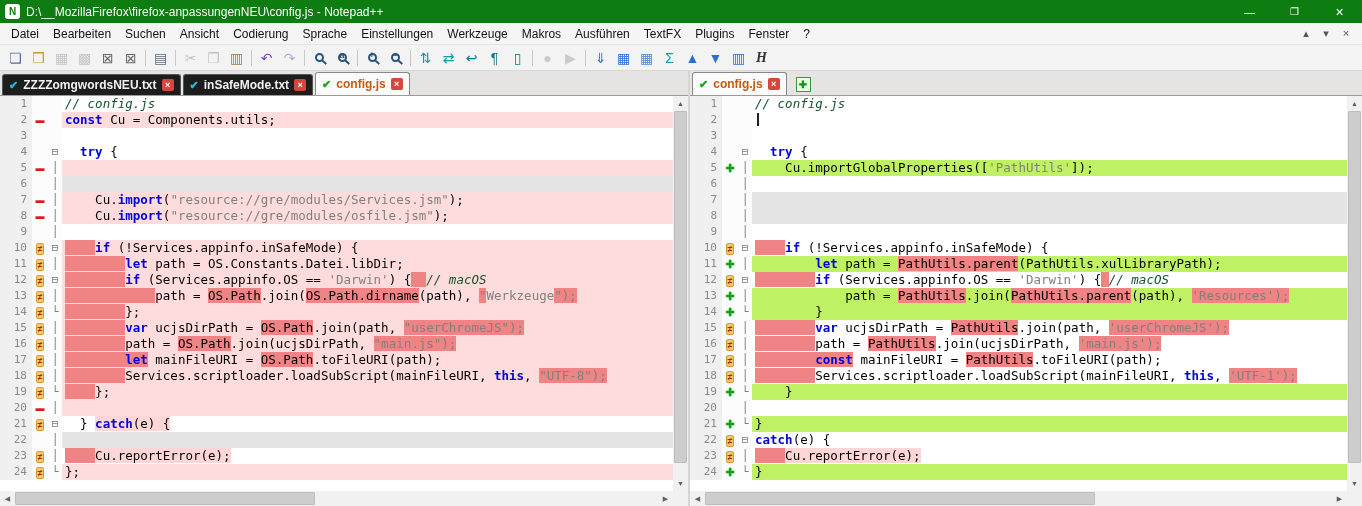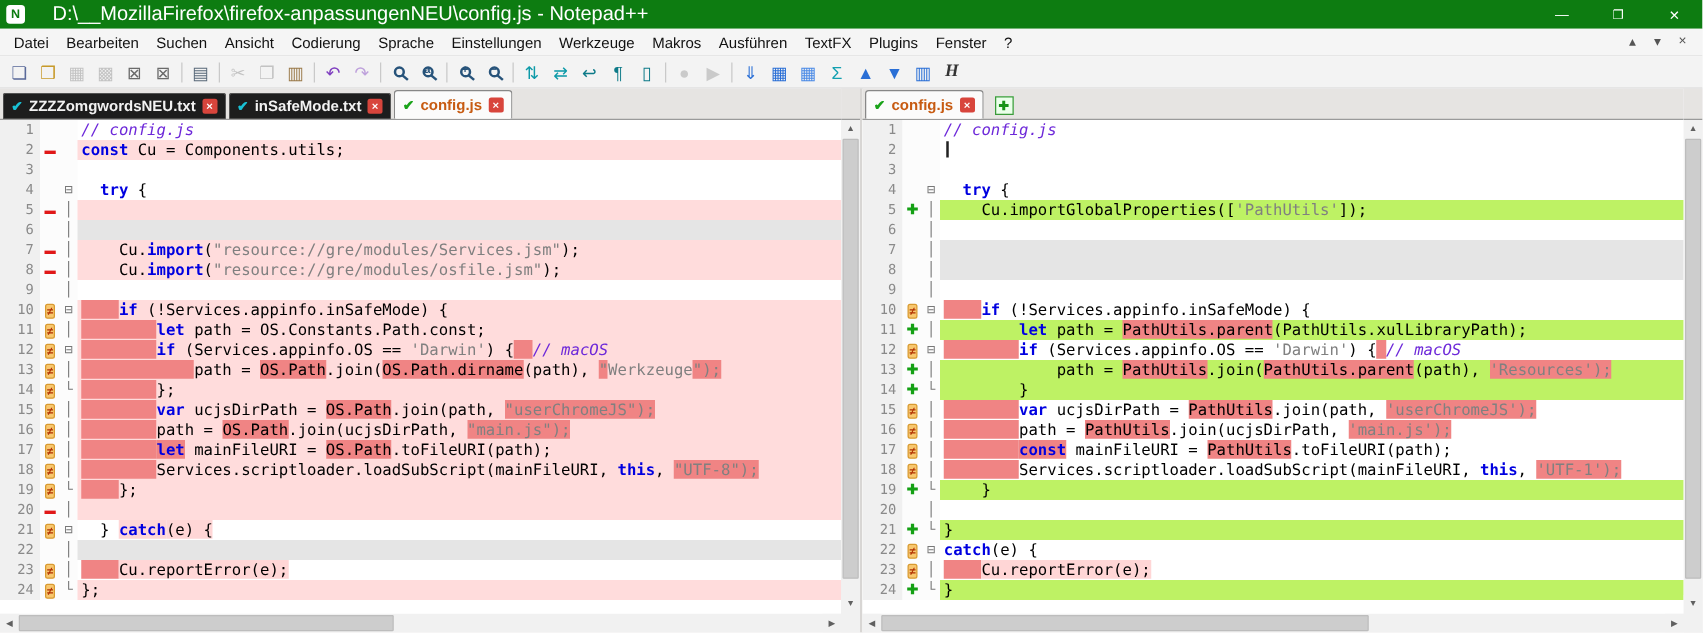--- a/index.html
+++ b/index.html
@@ -3,21 +3,21 @@
 <meta charset="utf-8">
 <style>
   * { margin:0; padding:0; box-sizing:border-box; }
   html,body { width:1362px; height:506px; overflow:hidden; background:#fff;
     font-family:"Liberation Sans", sans-serif; font-size:12px; }
 
   
   .titlebar{height:23px;background:#0d7c11;color:#fff;display:flex;align-items:center;}
   .app-icon{width:15px;height:15px;margin:0 6px 0 5px;background:#fff;border-radius:3px;color:#0d7c11;
     font-weight:bold;font-size:10px;display:flex;align-items:center;justify-content:center;}
-  .title-text{flex:1;font-size:16px;margin-left:16px;}
+  .title-text{flex:1;font-size:12px;}
   .win-btn{width:45px;height:23px;display:flex;align-items:center;justify-content:center;font-size:11px;color:#fff;}
   .win-btn.max{font-size:10px;}
   .win-btn.close{font-size:14px;}
 
   
   .menubar{height:22px;background:#f5f5f5;display:flex;align-items:center;padding-left:4px;border-bottom:1px solid #e6e6e6;}
   .menu-item{padding:3px 7px;color:#111;cursor:default;}
   .menu-right{margin-left:auto;display:flex;padding-right:6px;}
   .menu-right .mini{width:20px;text-align:center;color:#555;font-size:11px;}
 
@@ -60,21 +60,21 @@
   .mk{width:16px;background:#fcfcfc;text-align:center;line-height:16px;flex:none;}
   .mk.m-minus{color:#e01818;font-size:9px;}
   .mk.m-plus{color:#14a014;font-size:11px;font-weight:bold;}
   .mk .chg{display:inline-block;background:#f8c76e;border:1px solid #d89a30;border-radius:2px;
     font-size:9px;line-height:10px;padding:0 1px;color:#b03000;font-weight:bold;margin-top:2px;}
   .fd{width:14px;background:#fcfcfc;color:#777;text-align:center;font:11px/15px "DejaVu Sans Mono",monospace;flex:none;}
   .code{flex:1;white-space:pre;font:12.5px/16px "DejaVu Sans Mono",monospace;padding-left:3px;overflow:hidden;}
   .bg-pink{background:#ffdcdc;}
   .bg-green{background:#bef264;}
   .bg-gray{background:#e5e5e5;}
-  .c-cmt{color:#6d28d9;font-style:italic;}
+  .c-cmt{color:#14532d;font-style:italic;}
   .c-kw{color:#0000e0;font-weight:bold;}
   .c-str{color:#808080;}
   .c-def{color:#000;}
   .b-hl{background:#f08484;}
   .b-patch{background:#ffd6d6;}
   .caret{display:inline-block;width:2px;height:13px;background:#222;margin-left:2px;vertical-align:-2px;}
 
   
   .vscroll{width:15px;display:flex;flex-direction:column;align-items:center;background:#f1f1f1;}
   .vsc-head{height:25px;width:15px;background:#e6e4e2;border-bottom:1px solid #9a9a9a;}
@@ -296,21 +296,21 @@
         <div class="row">
           <span class="ln">10</span>
           <span class="mk"><span class="chg">≠</span></span>
           <span class="fd">⊟</span>
           <span class="code bg-pink"><span class="c-def b-hl">    </span><span class="c-kw">if</span><span class="c-def"> (!Services.appinfo.inSafeMode) {</span></span>
         </div>
         <div class="row">
           <span class="ln">11</span>
           <span class="mk"><span class="chg">≠</span></span>
           <span class="fd">│</span>
-          <span class="code bg-pink"><span class="c-def b-hl">        </span><span class="c-kw">let</span><span class="c-def"> path = OS.Constants.Path.const;</span></span>
+          <span class="code bg-pink"><span class="c-def b-hl">        </span><span class="c-kw">let</span><span class="c-def"> path = OS.Constants.Datei.libDir;</span></span>
         </div>
         <div class="row">
           <span class="ln">12</span>
           <span class="mk"><span class="chg">≠</span></span>
           <span class="fd">⊟</span>
           <span class="code bg-pink"><span class="c-def b-hl">        </span><span class="c-kw">if</span><span class="c-def"> (Services.appinfo.OS == </span><span class="c-str">'Darwin'</span><span class="c-def">) {</span><span class="c-def b-hl">  </span><span class="c-cmt">// macOS</span></span>
         </div>
         <div class="row">
           <span class="ln">13</span>
           <span class="mk"><span class="chg">≠</span></span>

